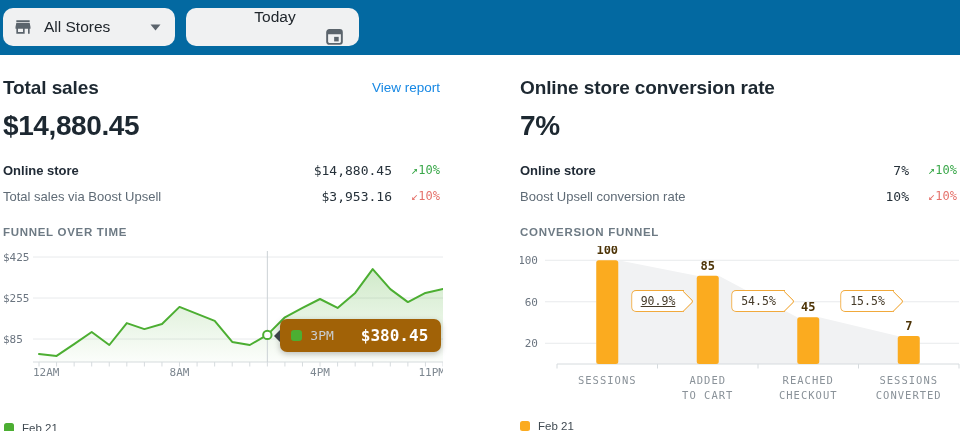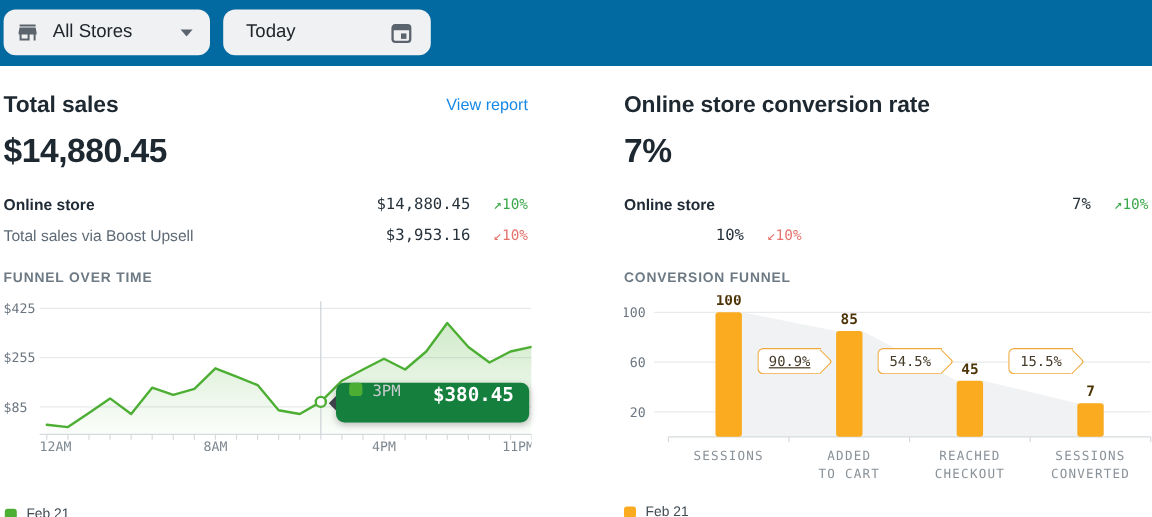--- a/index.html
+++ b/index.html
@@ -8,21 +8,21 @@
   .mono { font-family:"DejaVu Sans Mono", monospace; }
 
   
   .topbar { height:55px; display:flex; gap:11px; padding:8px 0 0 3px; background:#0369a1; }
   .tb-btn { height:38px; background:#f0f1f2; border:none; border-radius:10px;
     display:flex; align-items:center; cursor:pointer; color:#20262c; font-size:15.5px;
     font-family:"Liberation Sans", sans-serif; }
   .tb-btn .ic { display:flex; color:#5b646c; }
   #store-btn { width:172px; padding:0 14px 0 10px; gap:11px; }
   #store-btn .caret { margin-left:auto; }
-  #date-btn { width:173px; padding:0 14px 0 19px; }
+  #date-btn { width:173px; padding:0 14px 0 19px;flex-direction:column; }
   #date-btn .ic { margin-left:auto; }
 
   
   .main { display:flex; padding-left:3px; }
   .panel { width:437px; }
   .panel.left { margin-right:80px; }
   .panel-header { margin-top:22px; display:flex; justify-content:space-between; align-items:flex-start; height:24px; }
   .panel-header h2 { font-size:19px; font-weight:bold; color:#1d2831; letter-spacing:-0.1px; }
   .view-report { font-size:13.5px; color:#1788e4; text-decoration:none; margin-top:3px; }
   .big-value { margin-top:9px; font-size:28px; font-weight:bold; color:#1d2831; letter-spacing:-0.4px; }
@@ -31,22 +31,22 @@
   .mrow .lbl { flex:1; color:#5f6b76; }
   .mrow .lbl.strong { color:#212b36; font-weight:bold; }
   .mrow .val { font-size:13px; color:#26313a; text-align:right; min-width:100px; }
   .mrow .pct { width:48px; text-align:right; font-size:12px; }
   .pct.up { color:#3aa84a; }
   .pct.down { color:#e5736c; }
   .section-label { margin-top:17px; font-size:11.5px; font-weight:bold; letter-spacing:.7px; color:#6d7a84; }
   .chart { margin-top:8px; position:relative; }
 
   
-  .tooltip { position:absolute; height:33px; background:#15803d; border-radius:7px;
-    display:flex; padding:0 13px 0 11px; box-shadow:0 2px 6px rgba(0,0,0,.25); }
+  .tooltip { position:absolute; height:33px; background:#a16207; border-radius:7px;
+    display:flex; align-items:center; padding:0 13px 0 11px; box-shadow:0 2px 6px rgba(0,0,0,.25); }
   .tooltip:before { content:""; position:absolute; right:100%; top:11px;
     border:6px solid transparent; border-right-color:#3b4147; }
   .tooltip .sq { width:11px; height:11px; border-radius:3px; margin-right:8px; }
   .tooltip .t-time { font-size:13px; color:#c9cdd0; }
   .tooltip .t-val { font-size:16px; font-weight:bold; color:#fff; margin-left:27px; }
 
   
   .badge { position:absolute; transform:translate(-50%,-50%); background:#fff;
     border:1.5px solid #f1a93b; border-right:none; border-radius:5px 0 0 5px;
     padding:3px 2px 3px 9px; font-size:11.5px; color:#453a28; white-space:nowrap; z-index:2; }
@@ -176,20 +176,21 @@
       <h2>Online store conversion rate</h2>
     </div>
     <div class="big-value">7%</div>
     <div class="rows">
       <div class="mrow">
         <span class="lbl strong">Online store</span>
         <span class="val mono">7%</span>
         <span class="pct mono up"><span>↗</span><span>10%</span></span>
       </div>
       <div class="mrow">
+        <span class="lbl">Boost Upsell conversion rate</span>
         <span class="val mono">10%</span>
         <span class="pct mono down"><span>↙</span><span>10%</span></span>
       </div>
     </div>
     <div class="section-label">CONVERSION FUNNEL</div>
     <div class="chart">
       <svg id="funnel-svg" width="440" height="157">
           <line x1="25" x2="439" y1="14.249999999999986" y2="14.249999999999986" stroke="#e8eaec"></line>
           <text x="18" y="18.249999999999986" text-anchor="end" font-family="DejaVu Sans Mono, monospace" font-size="11" fill="#6b7580">100</text>
           <line x1="25" x2="439" y1="55.74999999999999" y2="55.74999999999999" stroke="#e8eaec"></line>

